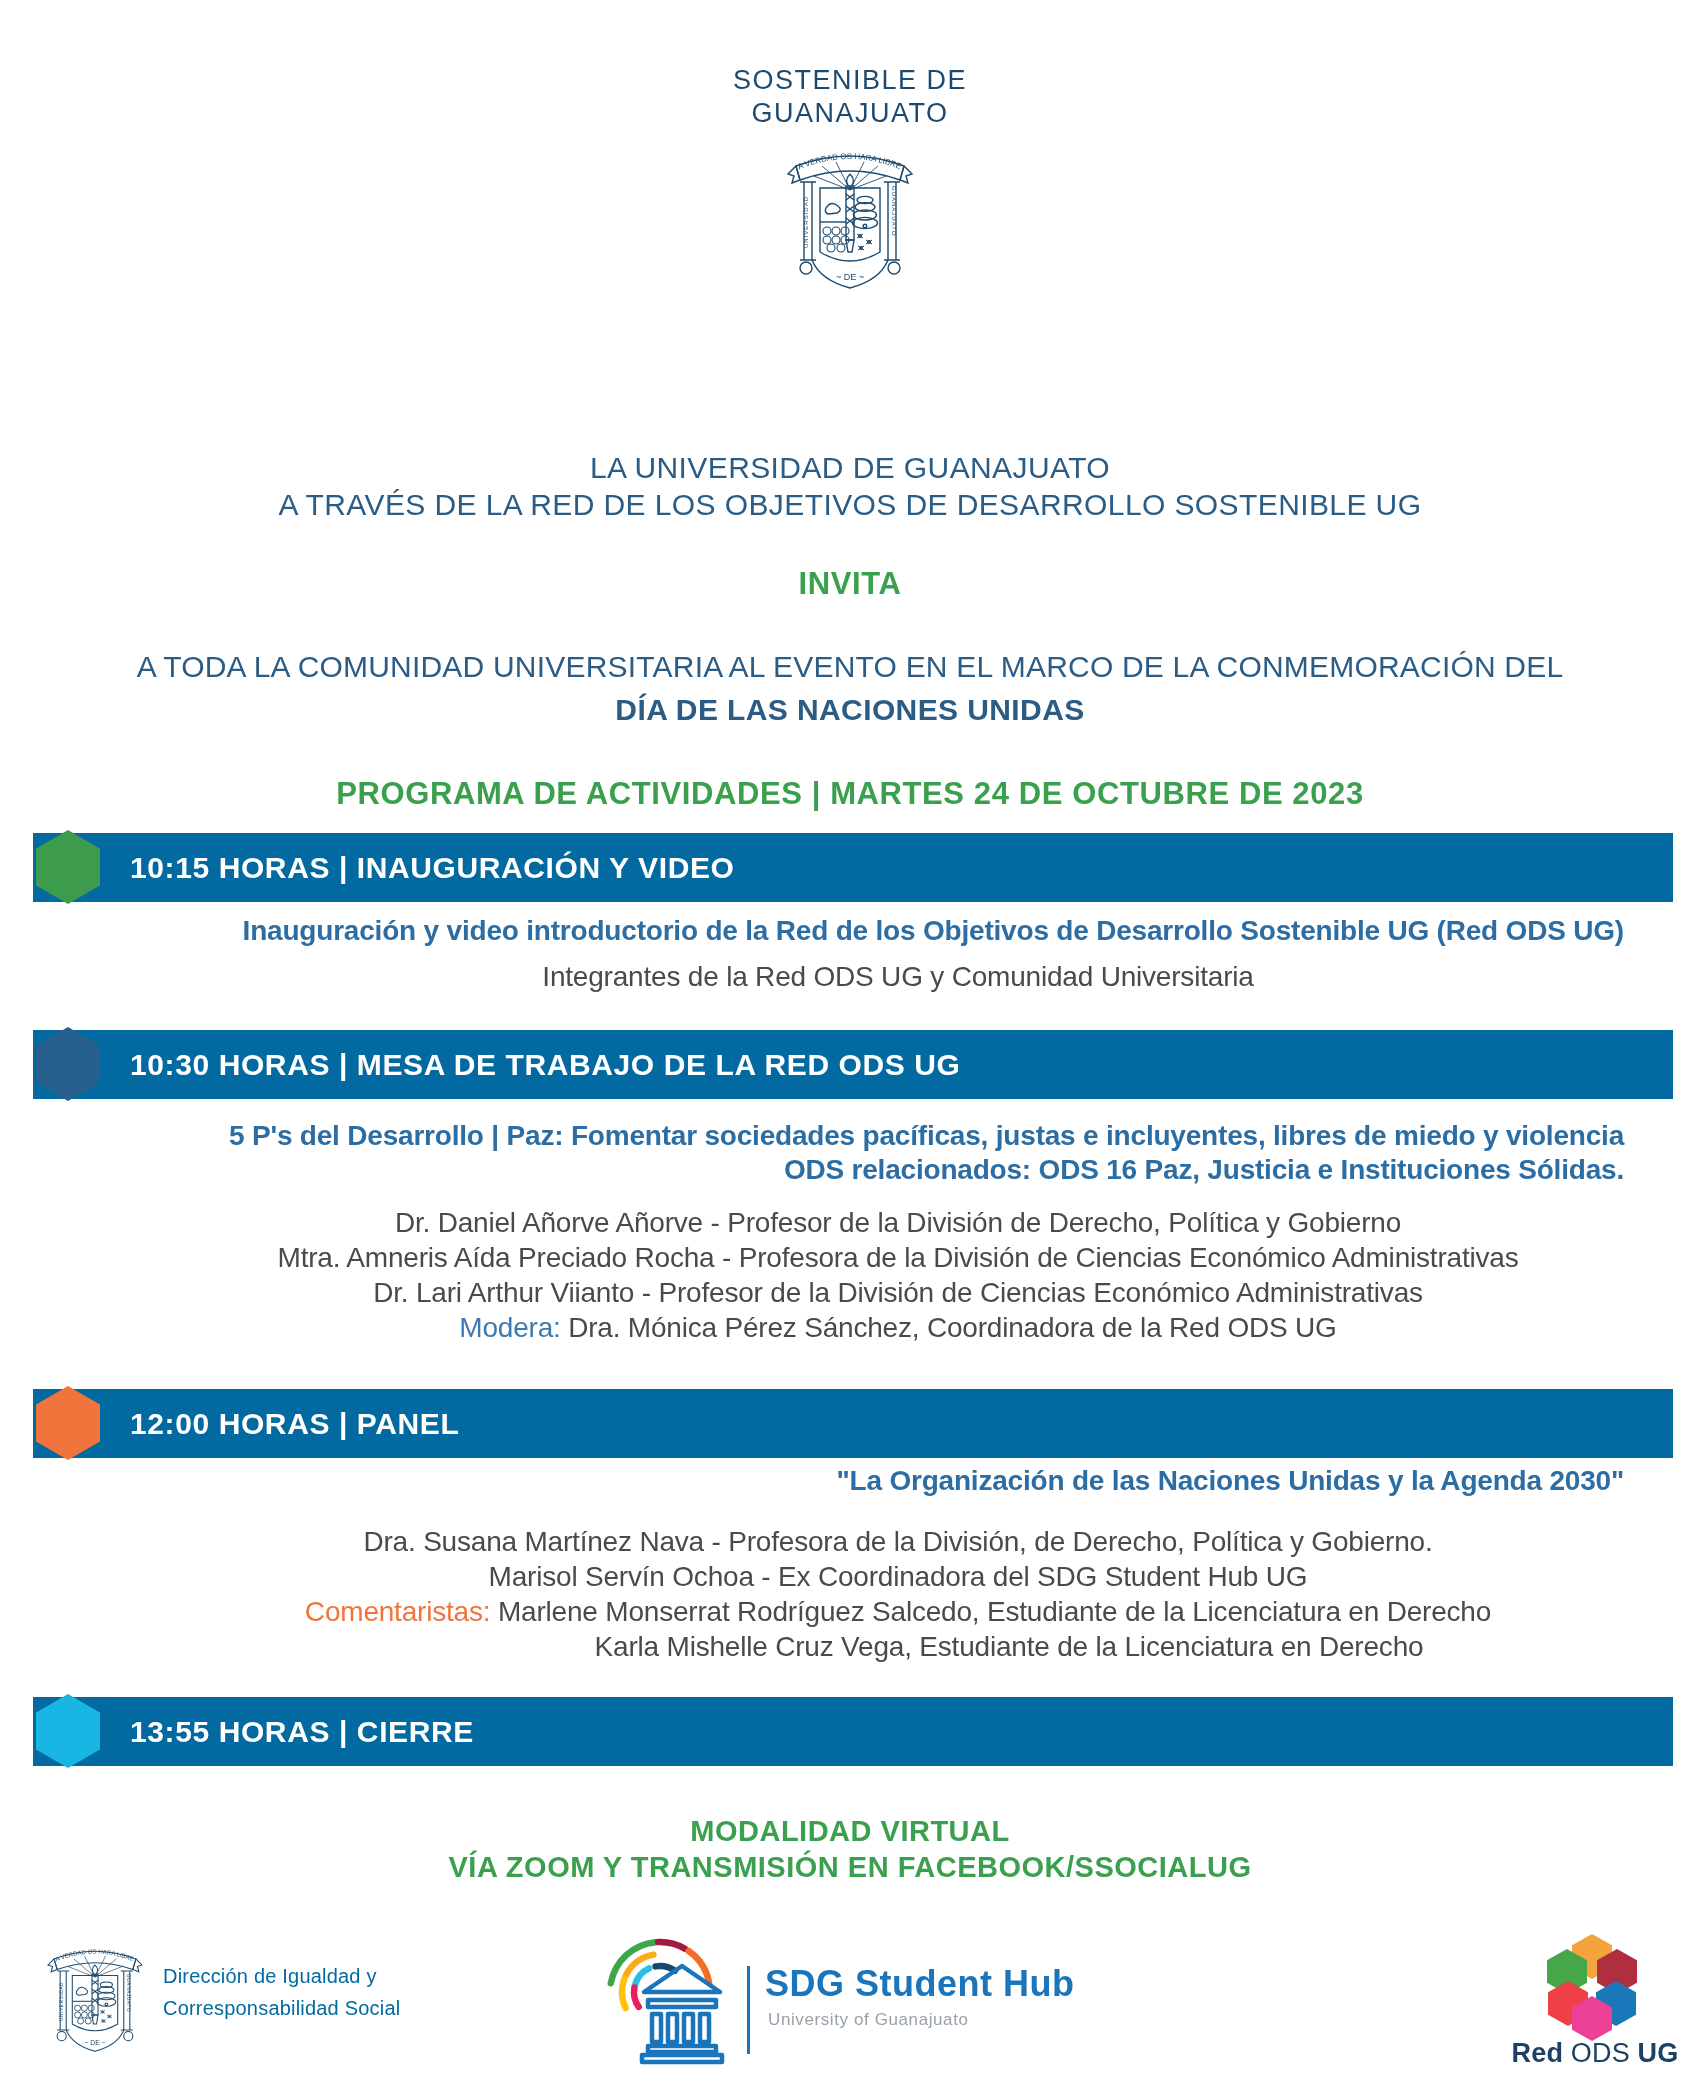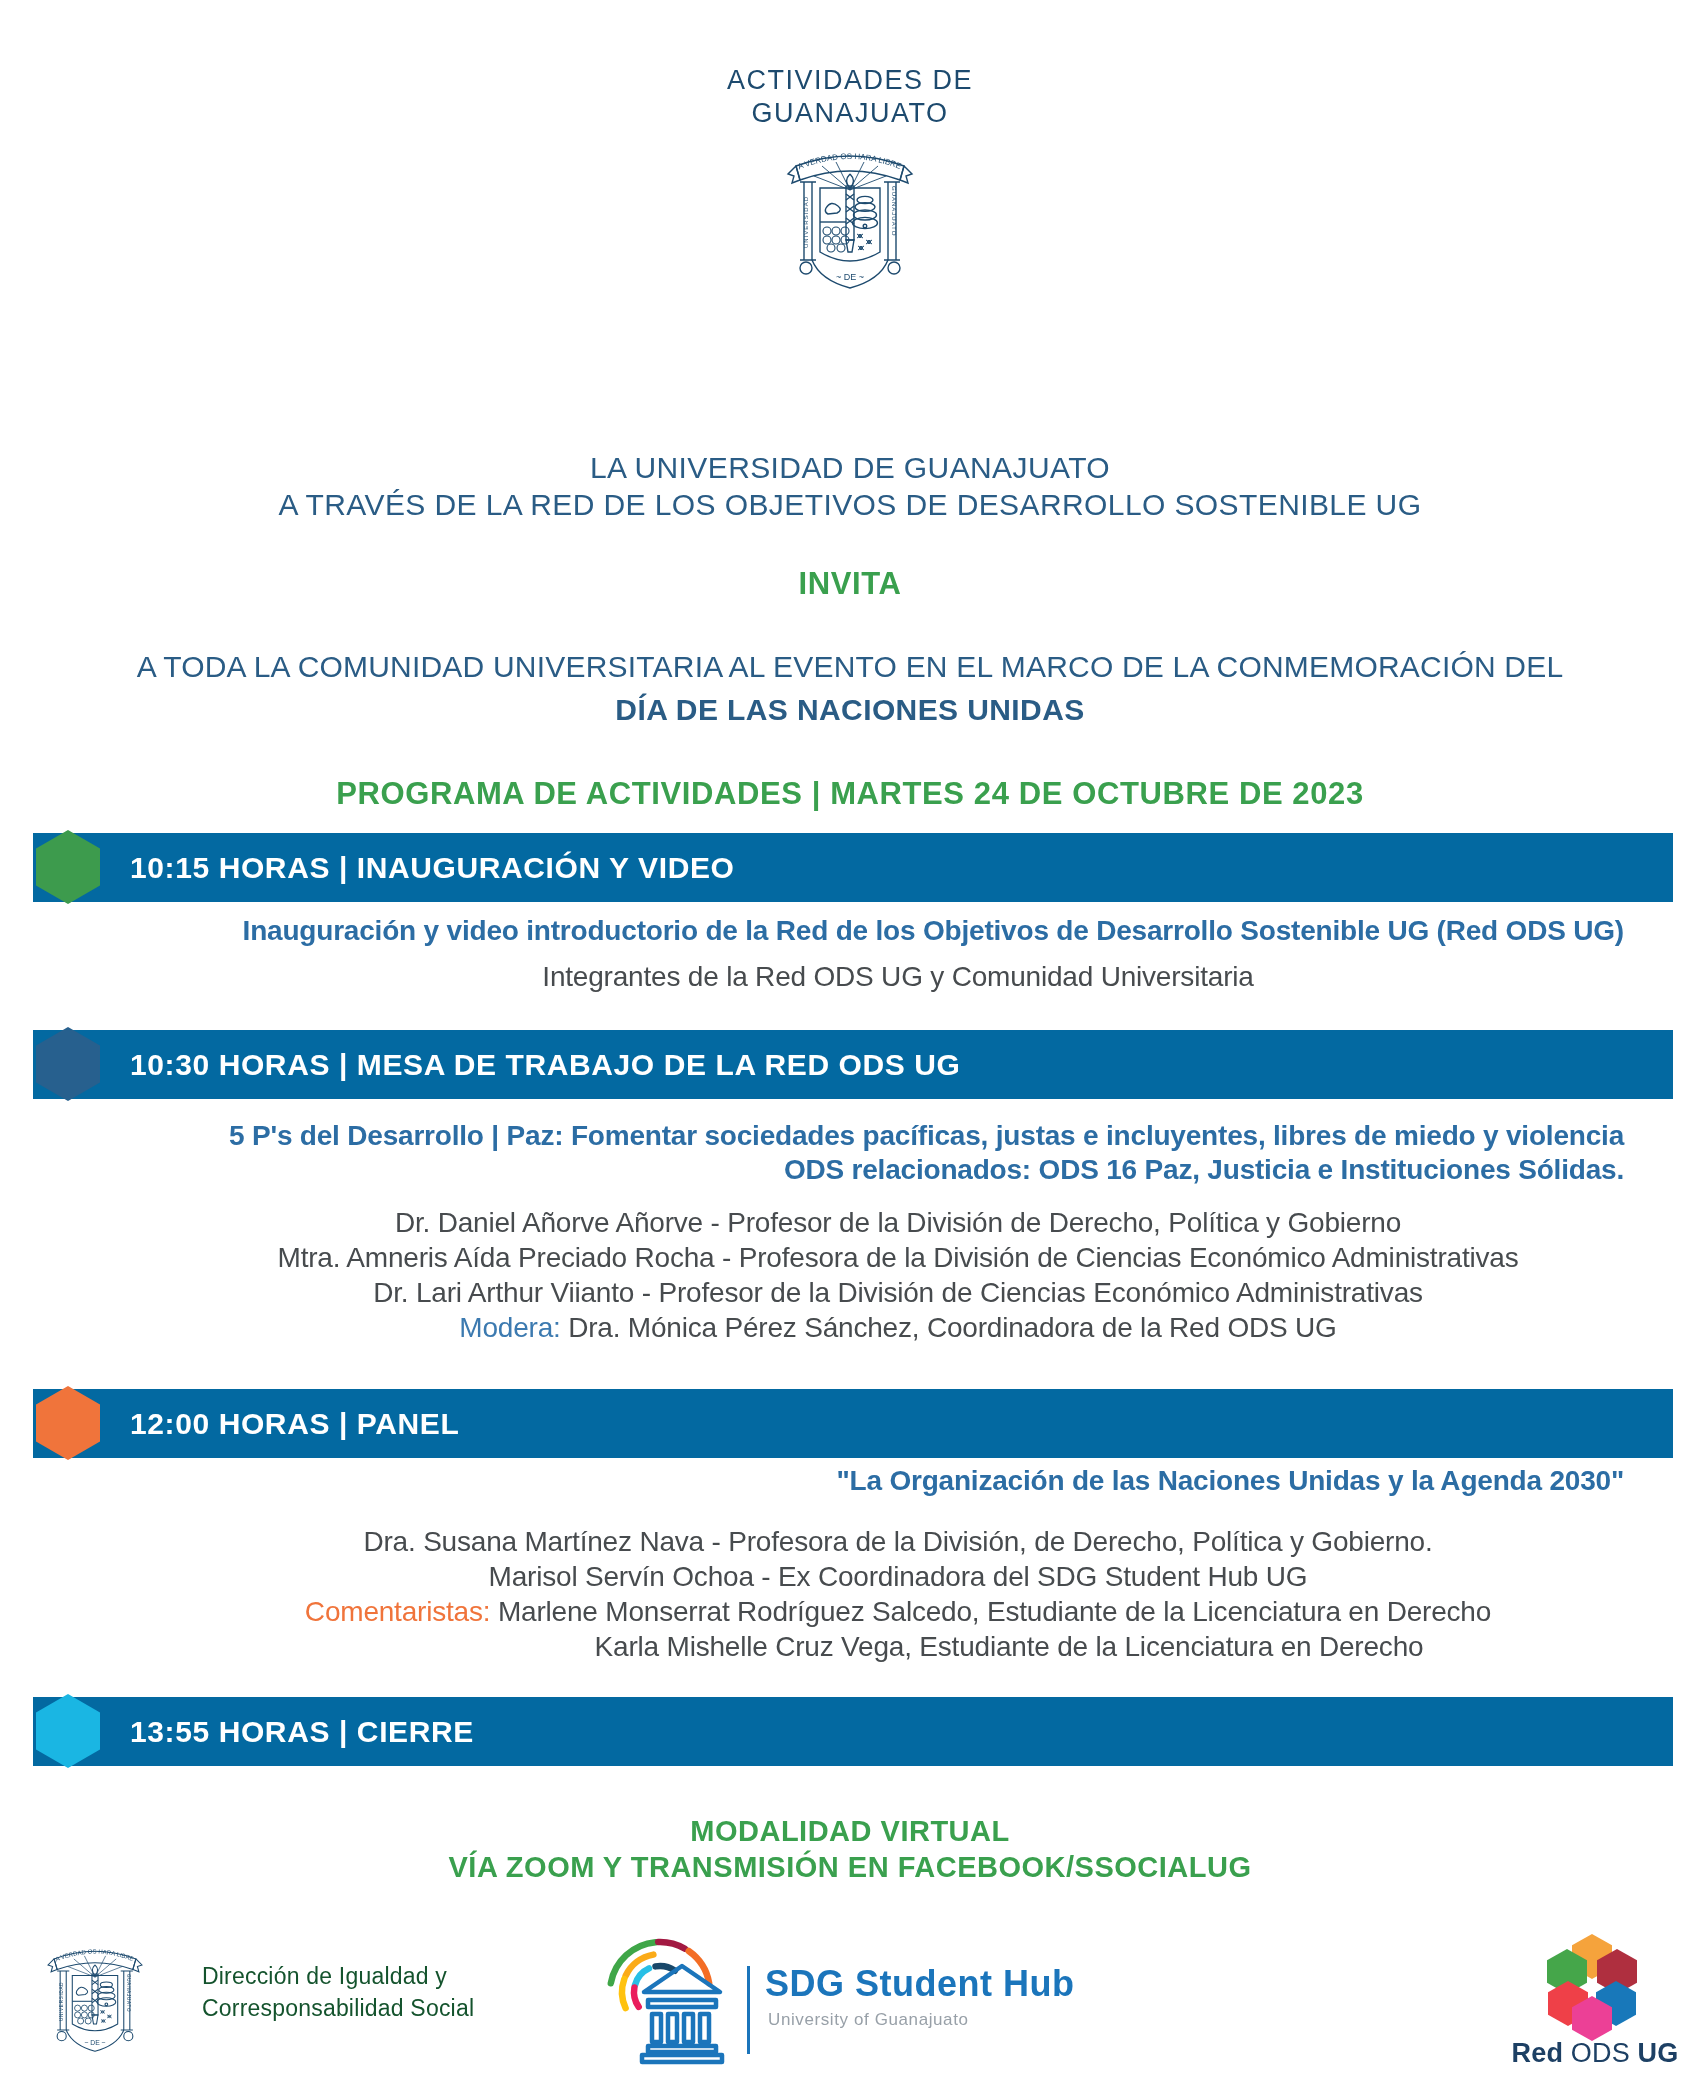--- a/index.html
+++ b/index.html
@@ -41,21 +41,21 @@
   .speakers.s1{top:1205px;}
   .speakers.s2{top:1524px;}
   .spline.indent{padding-left:222px;}
 
   
   .modalidad{top:1815px;font-size:29px;font-weight:700;color:#3aa04e;letter-spacing:.5px;}
   .via{top:1851px;font-size:29px;font-weight:600;color:#3aa04e;letter-spacing:.5px;}
 
   
   .crest-foot{left:42px;top:1936px;}
-  .direccion{left:163px;top:1960px;font-size:23px;line-height:32px;color:#14532d;letter-spacing:.2px;margin-left:39px;}
+  .direccion{left:163px;top:1960px;font-size:20px;line-height:32px;color:#0369a1;letter-spacing:.2px;}
   .sdg-logo{left:596px;top:1928px;}
   .sdg-divider{left:747px;top:1966px;width:3px;height:88px;background:#1B75BB;}
   .sdg-title{left:765px;top:1963px;font-size:36px;font-weight:700;color:#1B75BB;letter-spacing:.5px;}
   .sdg-sub{left:768px;top:2010px;font-size:17px;color:#98a0a8;letter-spacing:.6px;}
   .hexflower{left:1547px;top:1934px;width:92px;height:108px;}
   .fhex{position:absolute;width:40px;height:45px;
         clip-path:polygon(50% 0,100% 25%,100% 75%,50% 100%,0 75%,0 25%);}
   .f-top{left:25px;top:0;}
   .f-ul{left:0px;top:15px;}
   .f-ur{left:50px;top:15px;}
@@ -64,21 +64,21 @@
   .f-bot{left:25px;top:62px;}
   .redods-text{left:1505px;top:2038px;width:180px;text-align:center;font-size:27px;color:#1d4064;letter-spacing:.2px;}
   .redods-text .b{font-weight:700;}
 </style>
 </head>
 <body>
 
 <div class="page">
 
   <div class="abs center univ-name">
-    <div>ACTIVIDADES DE</div>
+    <div>SOSTENIBLE DE</div>
     <div>GUANAJUATO</div>
   </div>
 
   <svg class="abs crest-main" width="140" height="158" viewBox="0 0 140 158">
     <g id="ugcrest" stroke="#1d4a6e" fill="none" stroke-width="1.4">
       <g stroke-width="0.9">
         <line x1="70" y1="54" x2="42" y2="30"></line>
           <line x1="70" y1="54" x2="56" y2="26"></line>
         <line x1="70" y1="54" x2="84" y2="26"></line>
           <line x1="70" y1="54" x2="98" y2="30"></line>

